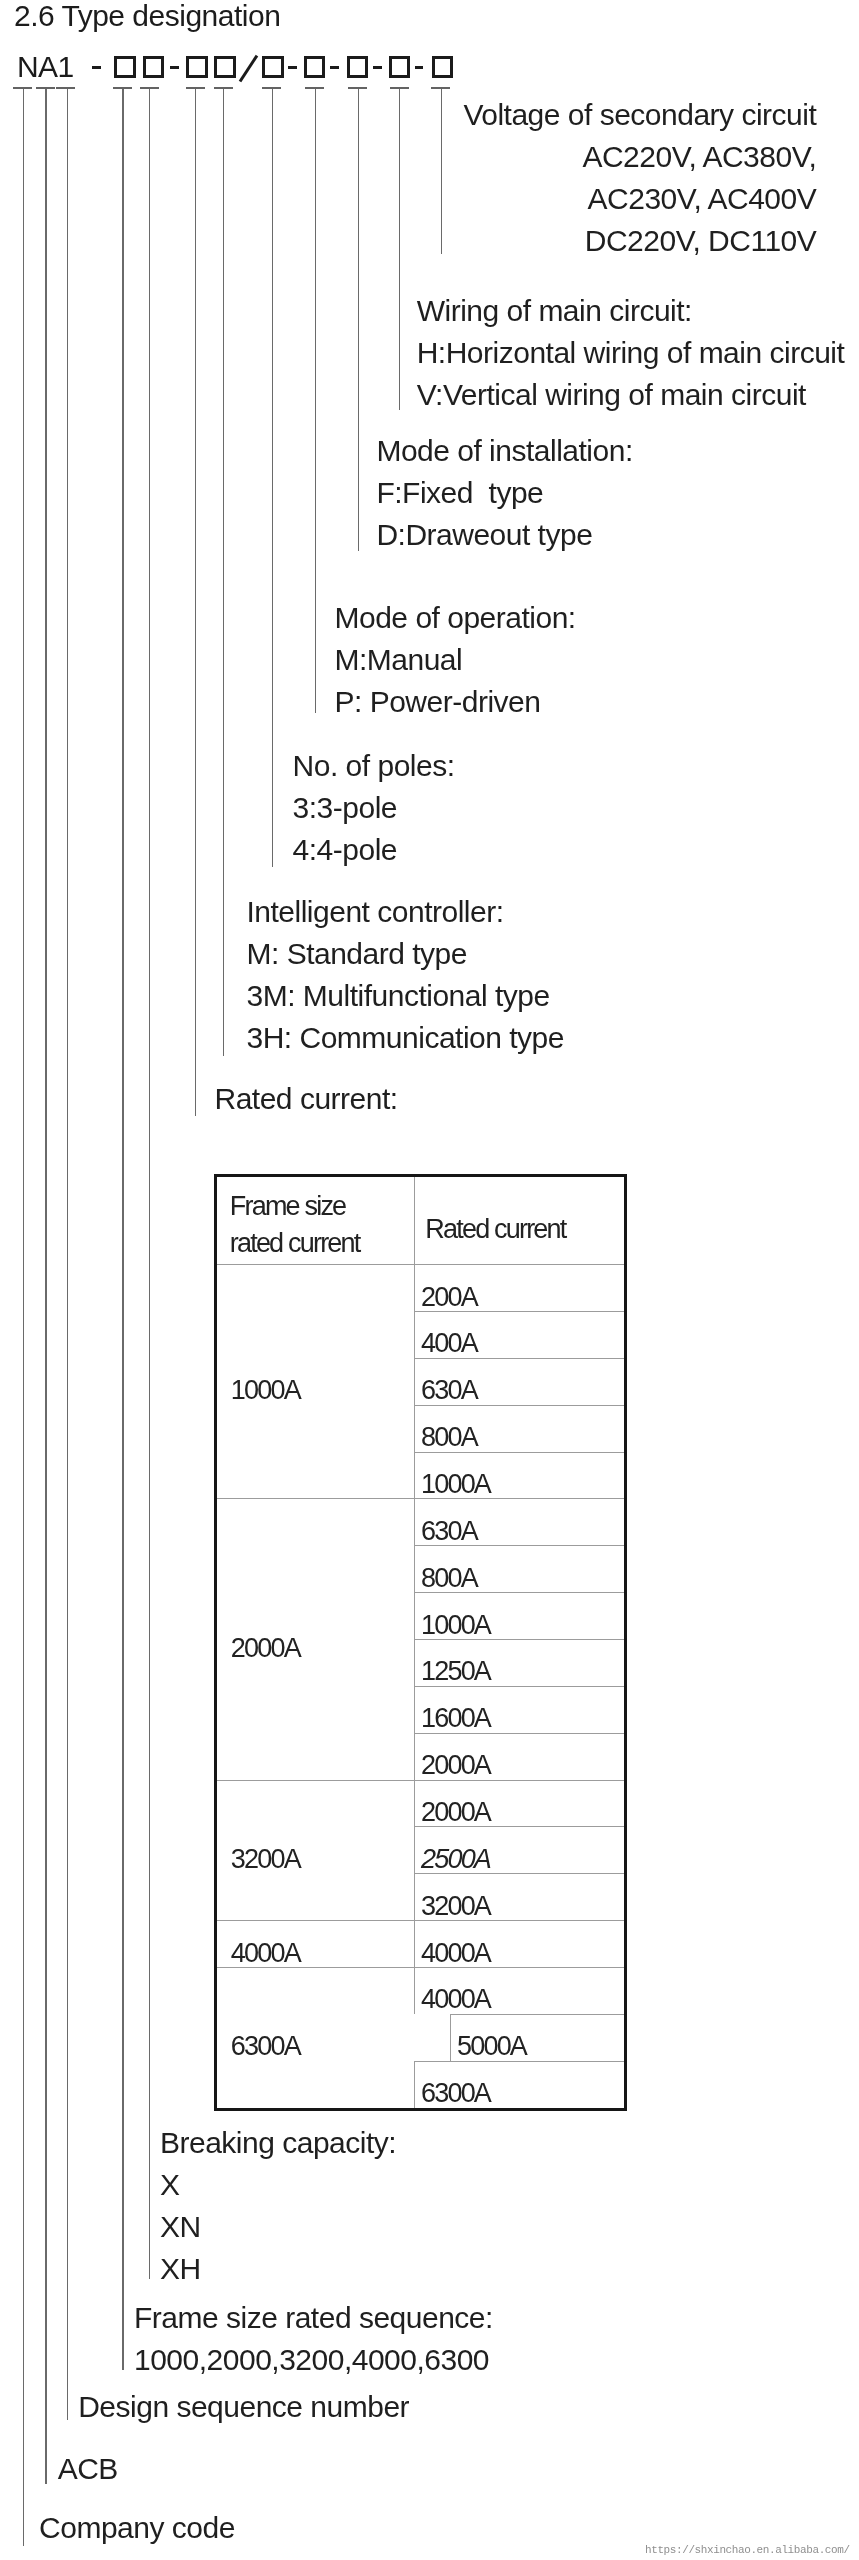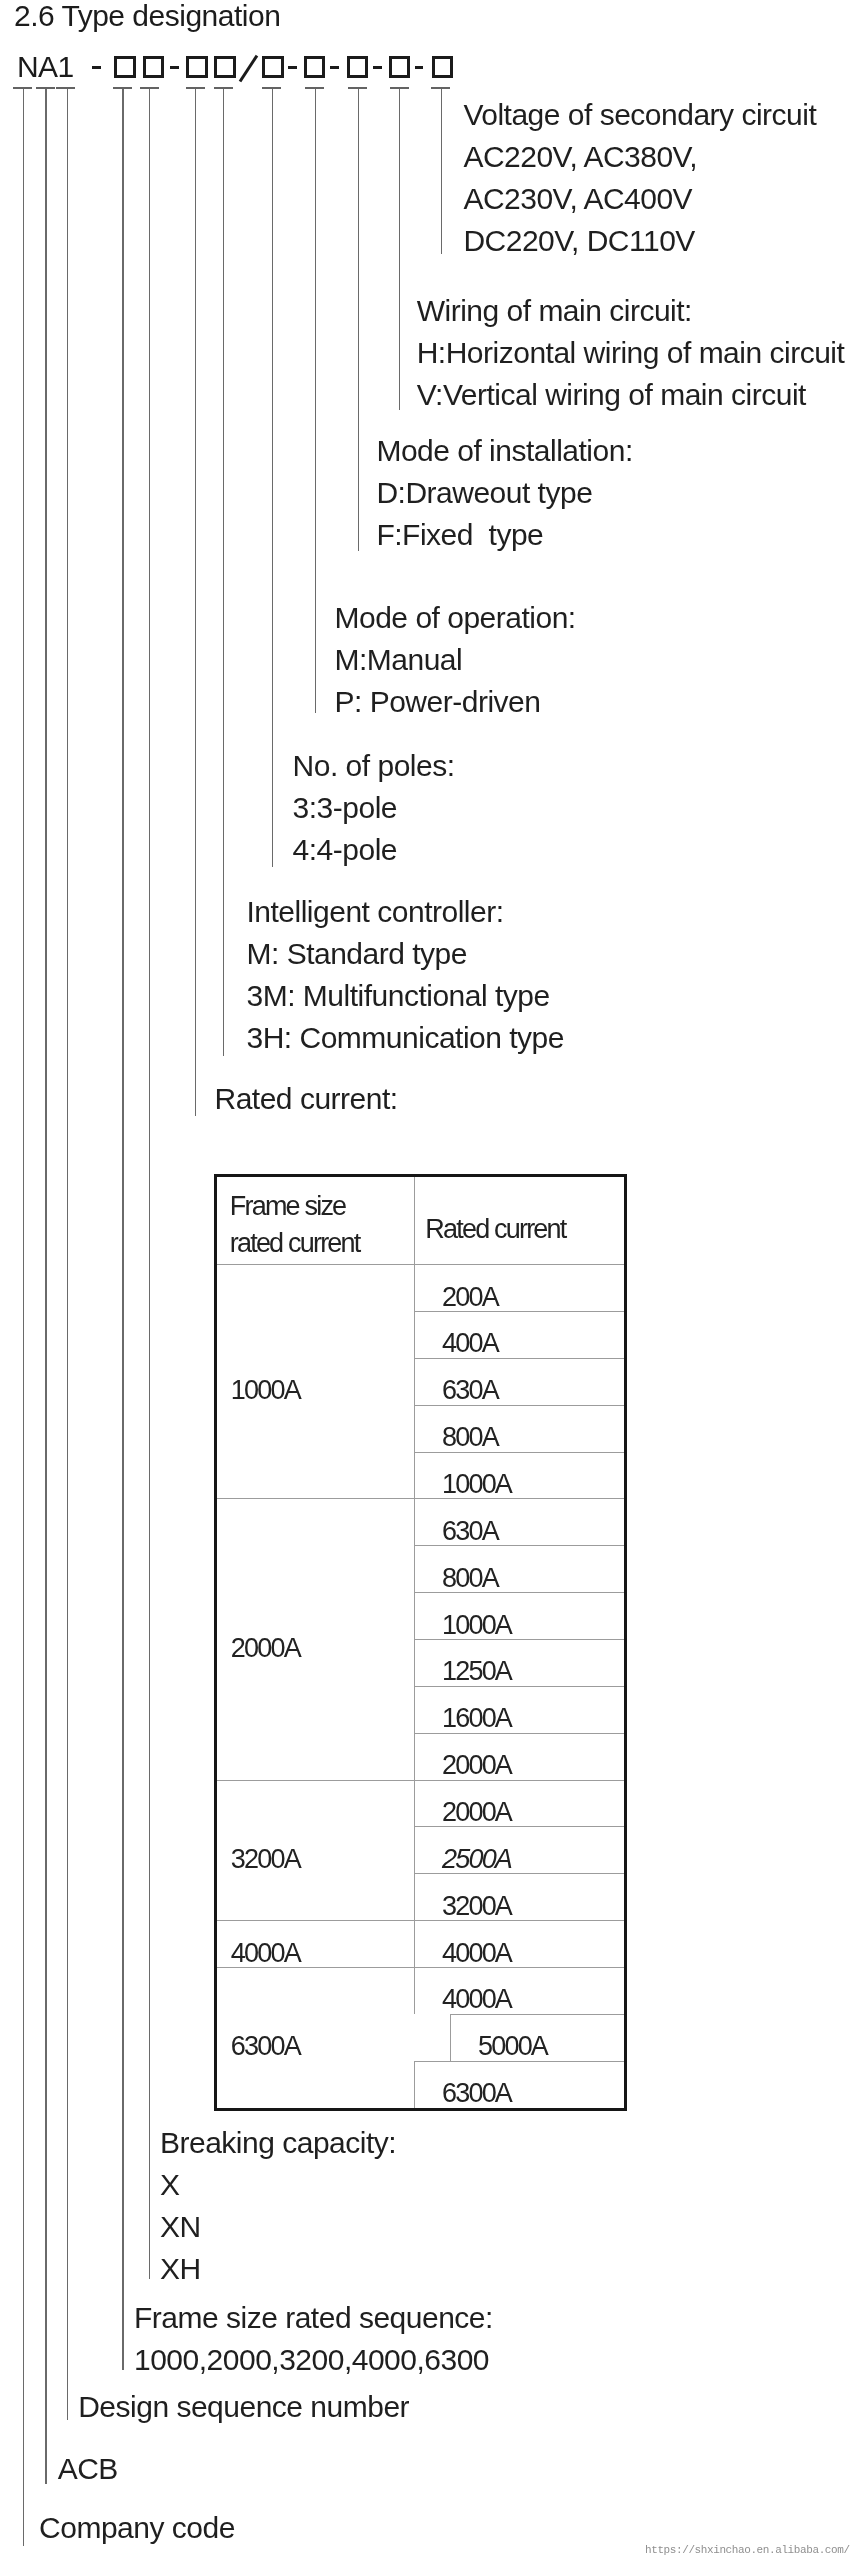--- a/index.html
+++ b/index.html
@@ -64,21 +64,21 @@
   }
   .dtable .cell { box-sizing: border-box; }
   .dtable .col2 { border-left: 1px solid #9c9c9c; }
   .dtable .body-cell { border-top: 1px solid #9c9c9c; display: flex; align-items: center; }
   .dtable .body-cell > span { transform: translateY(9.4px); white-space: pre; }
   .dtable .h1 { padding: 11.1px 0 0 12.8px; line-height: 37px; }
   .dtable .h1 span { display: block; white-space: pre; }
   .dtable .h2 { display: flex; align-items: center; padding-left: 10.3px; }
   .dtable .h2 > span { transform: translateY(9.4px); white-space: pre; }
   .dtable .frame-cell { padding-left: 13.8px; }
-  .dtable .current-cell { padding-left: 27px; align-items: center; }
+  .dtable .current-cell { padding-left: 6px; align-items: center; }
   .watermark {
     left: 645px; top: 2543px;
     font-family: "Liberation Mono", "DejaVu Sans Mono", monospace;
     font-size: 11px; letter-spacing: -0.4px; line-height: 14px;
     color: #8f8f8f; white-space: pre;
   }
 </style>
 </head>
 <body>
 
@@ -128,35 +128,35 @@
       <div class="abs leader" style="left: 122.4px; height: 2281px;"></div>
       <div class="abs cap" style="left: 56.2px;"></div>
       <div class="abs leader" style="left: 67px; height: 2331px;"></div>
       <div class="abs cap" style="left: 35.9px;"></div>
       <div class="abs leader" style="left: 45.4px; height: 2395px;"></div>
       <div class="abs cap" style="left: 12.9px;"></div>
       <div class="abs leader" style="left: 23px; height: 2457px;"></div>
     </div>
 
   <div id="callouts">
-      <div class="abs callout" style="left: 463.4px; top: 93.6px;">
+      <div class="abs callout" style="left: 463.4px; top: 93.6px; text-align: right;">
         <span class="cline">Voltage of secondary circuit</span>
         <span class="cline">AC220V, AC380V,</span>
         <span class="cline">AC230V, AC400V</span>
         <span class="cline">DC220V, DC110V</span>
       </div>
       <div class="abs callout" style="left: 416.7px; top: 290px;">
         <span class="cline">Wiring of main circuit:</span>
         <span class="cline">H:Horizontal wiring of main circuit</span>
         <span class="cline">V:Vertical wiring of main circuit</span>
       </div>
       <div class="abs callout" style="left: 376.4px; top: 430.2px;">
         <span class="cline">Mode of installation:</span>
+        <span class="cline">F:Fixed  type</span>
         <span class="cline">D:Draweout type</span>
-        <span class="cline">F:Fixed  type</span>
       </div>
       <div class="abs callout" style="left: 334.5px; top: 597.4px;">
         <span class="cline">Mode of operation:</span>
         <span class="cline">M:Manual</span>
         <span class="cline">P: Power-driven</span>
       </div>
       <div class="abs callout" style="left: 292.6px; top: 744.9px;">
         <span class="cline">No. of poles:</span>
         <span class="cline">3:3-pole</span>
         <span class="cline">4:4-pole</span>

